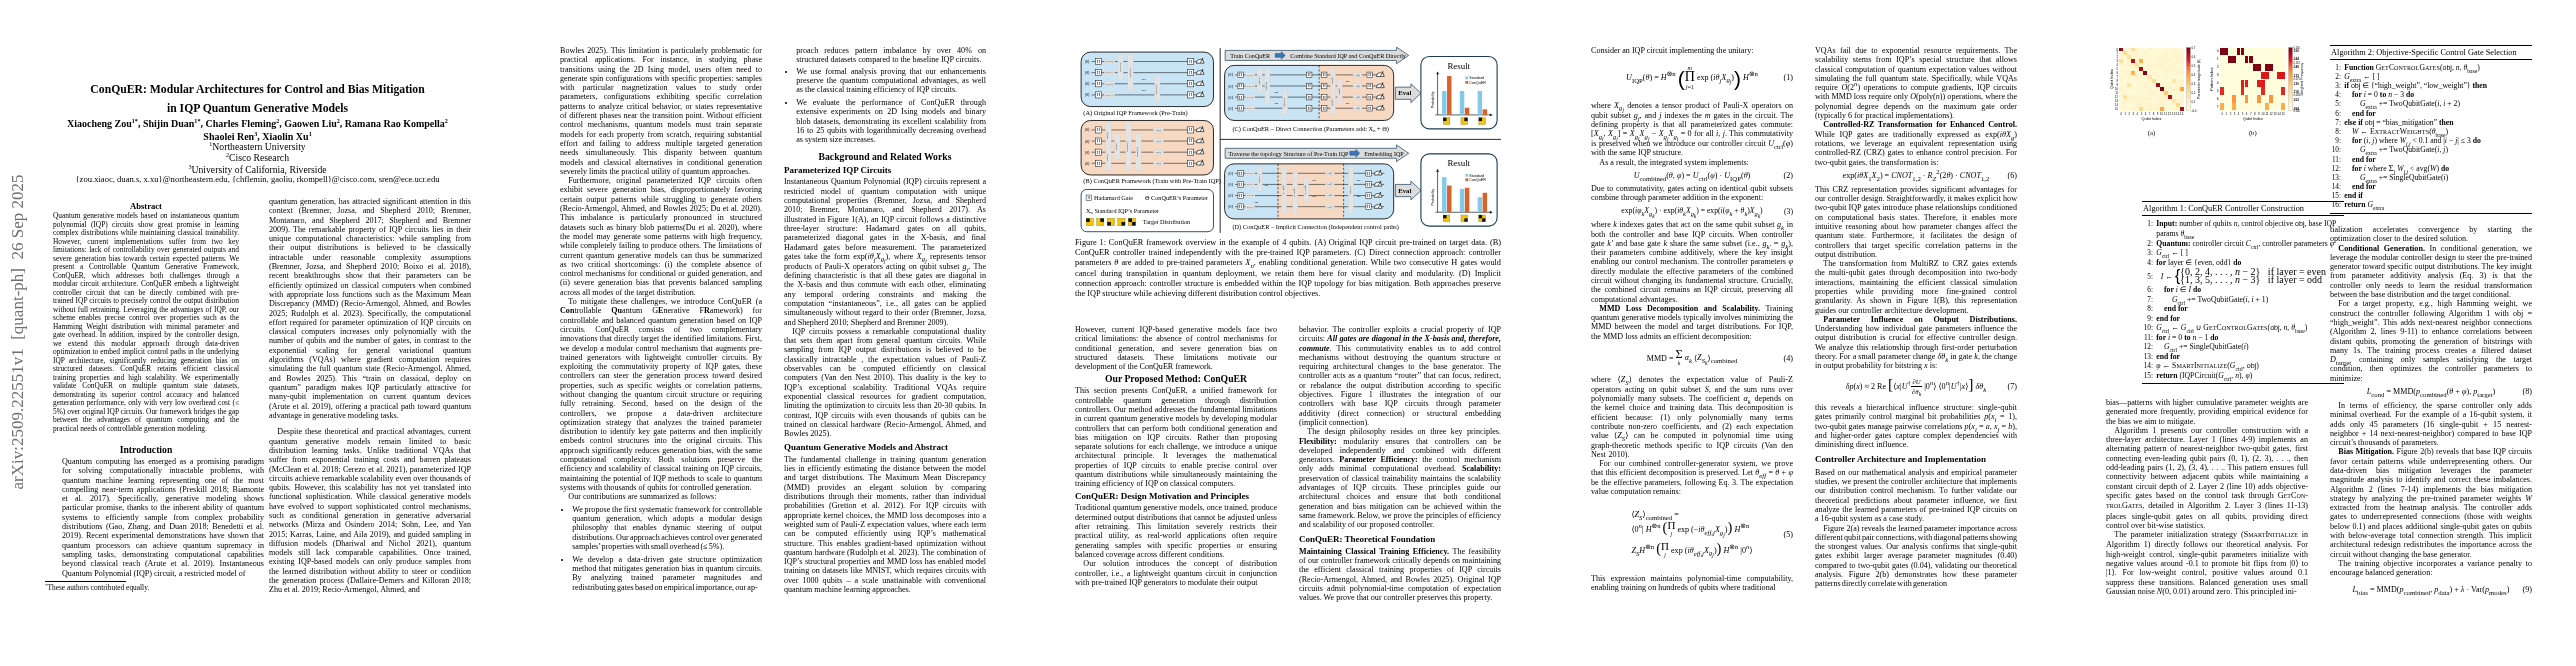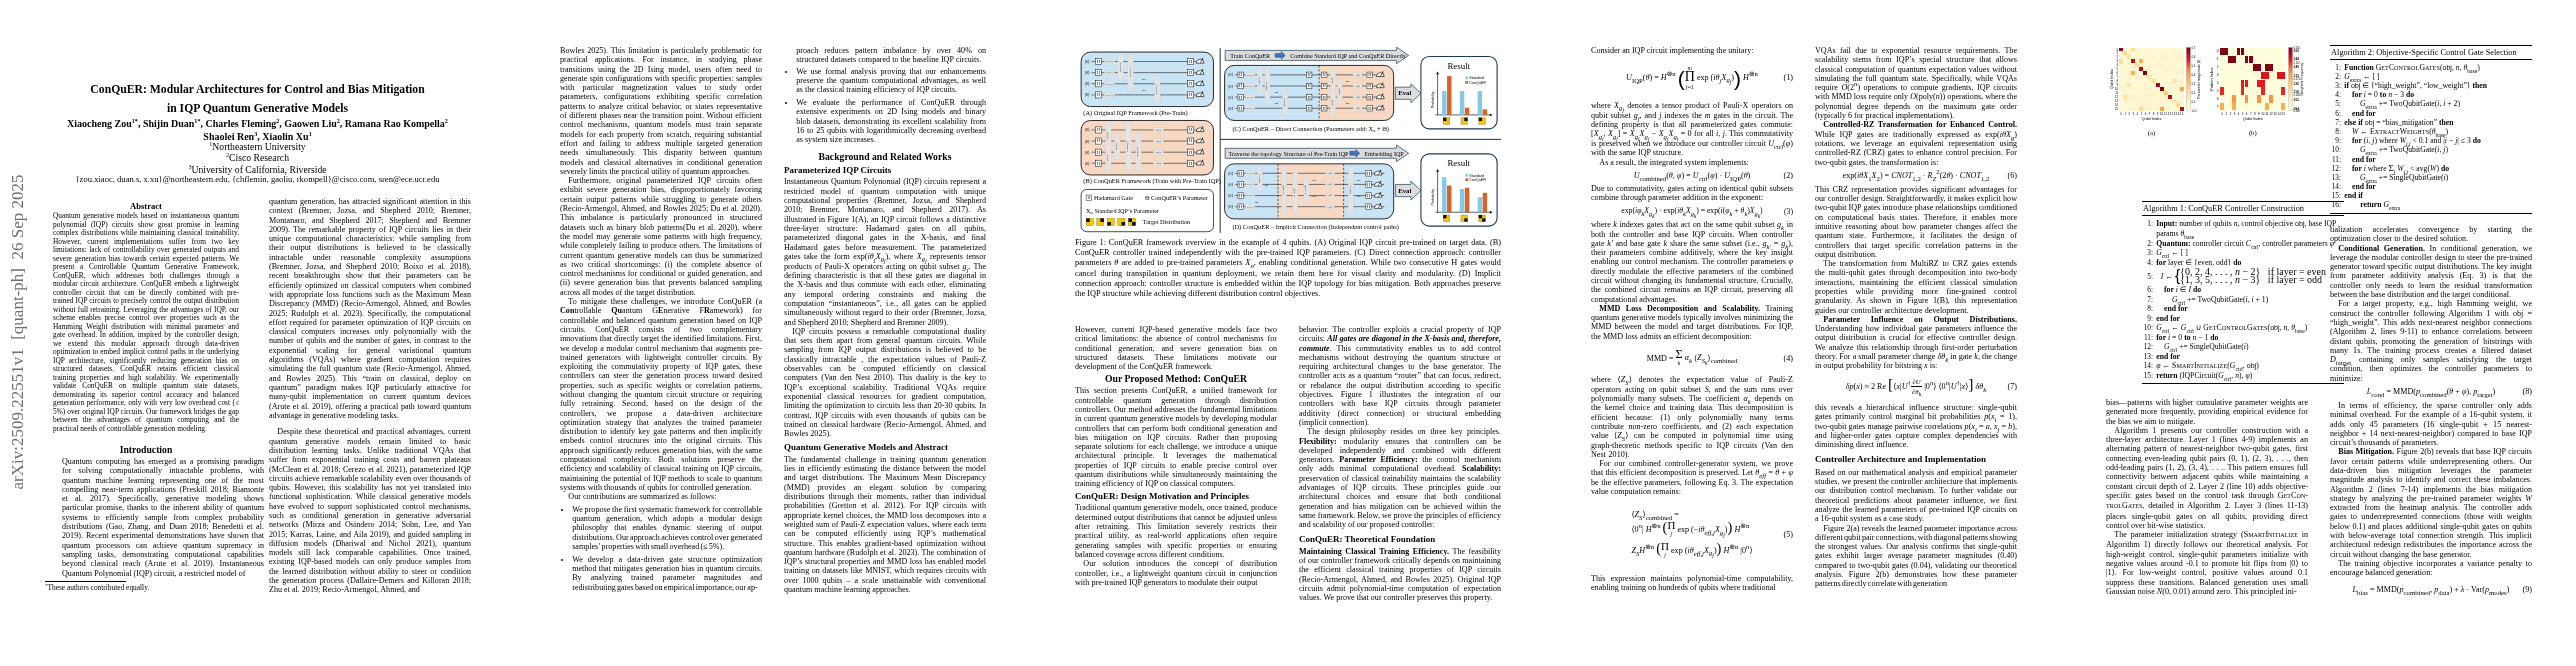--- a/index.html
+++ b/index.html
@@ -1183,21 +1183,21 @@
             <span style="padding-left:19px;white-space:nowrap;"><i>G</i><sub style="font-size:5.6px;">extra</sub> += SingleQubitGate(<i>i</i>)</span>
           </div>
 <div style="display:flex;height:9.2px;line-height:9.2px;">
             <span style="width:11px;text-align:right;flex:none;font-size:7.3px;">14:</span>
             <span style="padding-left:11px;white-space:nowrap;"><b>end for</b></span>
           </div>
 <div style="display:flex;height:9.2px;line-height:9.2px;">
             <span style="width:11px;text-align:right;flex:none;font-size:7.3px;">15:</span>
             <span style="padding-left:3.3px;white-space:nowrap;"><b>end if</b></span>
           </div>
-<div style="display:flex;height:9.2px;line-height:9.2px;gap:16px;">
+<div style="display:flex;height:9.2px;line-height:9.2px;">
             <span style="width:11px;text-align:right;flex:none;font-size:7.3px;">16:</span>
             <span style="padding-left:3.3px;white-space:nowrap;"><b>return</b> <i>G</i><sub style="font-size:5.6px;">extra</sub></span>
           </div>
 </div>
       </div>
 
   <div class="col" style="left:269px;top:225px;">
 <p class="noind">tialization accelerates convergence by starting the optimization closer to the desired solution.</p>
 <p><b>Conditional Generation.</b> In conditional generation, we leverage the modular controller design to steer the pre-trained generator toward specific output distributions. The key insight from parameter additivity analysis (Eq. 3) is that the controller only needs to learn the residual transformation between the base distribution and the target conditional.</p>
 <p style="word-spacing:0.7px;">For a target property, e.g., high Hamming weight, we construct the controller following Algorithm 1 with obj = “high_weight”. This adds next-nearest neighbor connections (Algorithm 2, lines 9-11) to enhance correlations between distant qubits, promoting the generation of bitstrings with many 1s. The training process creates a filtered dataset <i>D</i><sub>target</sub> containing only samples satisfying the target condition, then optimizes the controller parameters to minimize:</p>

